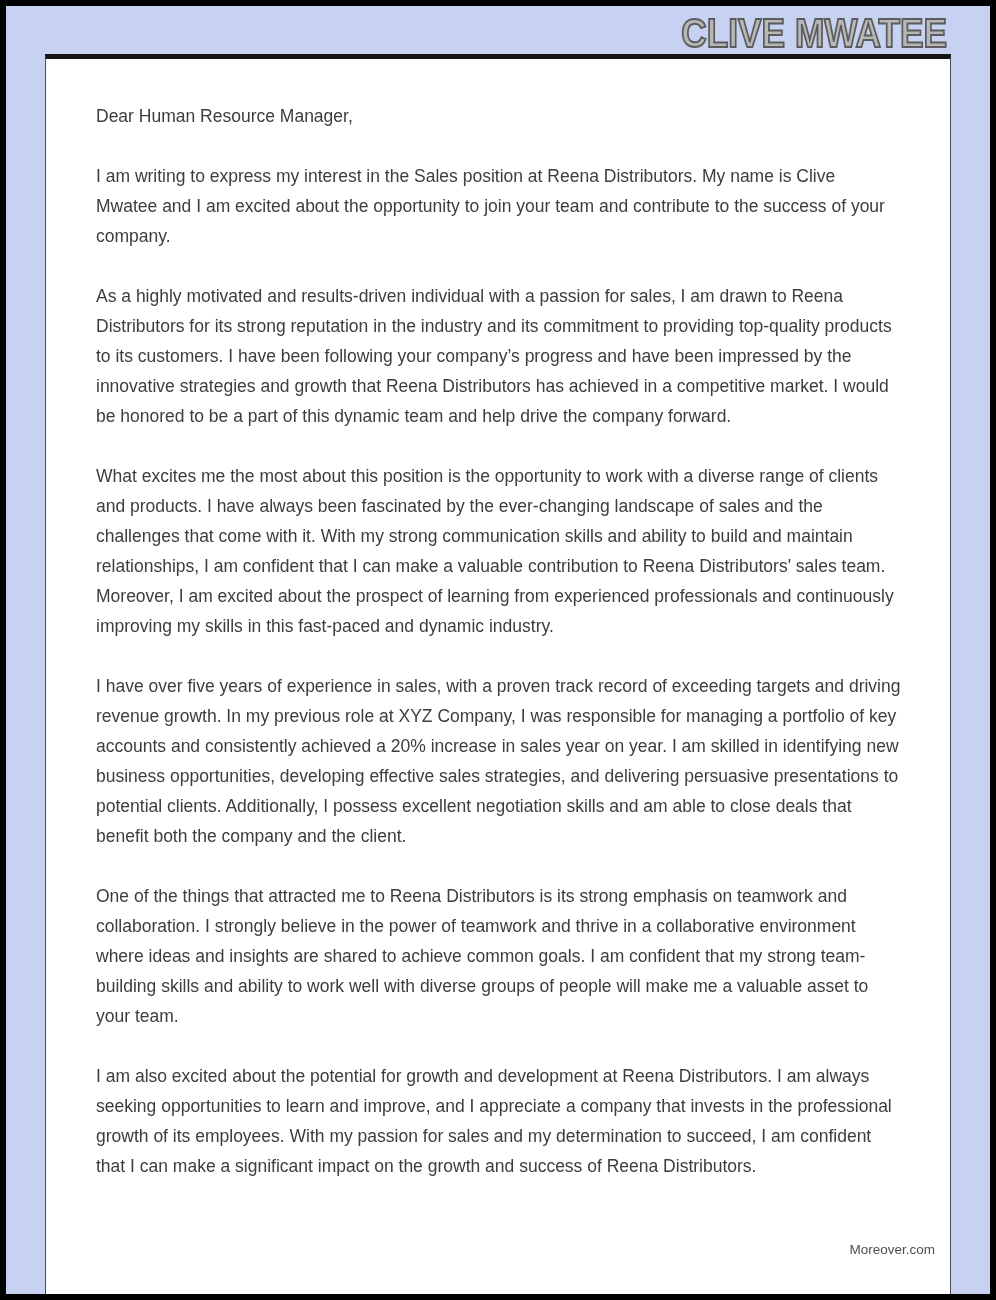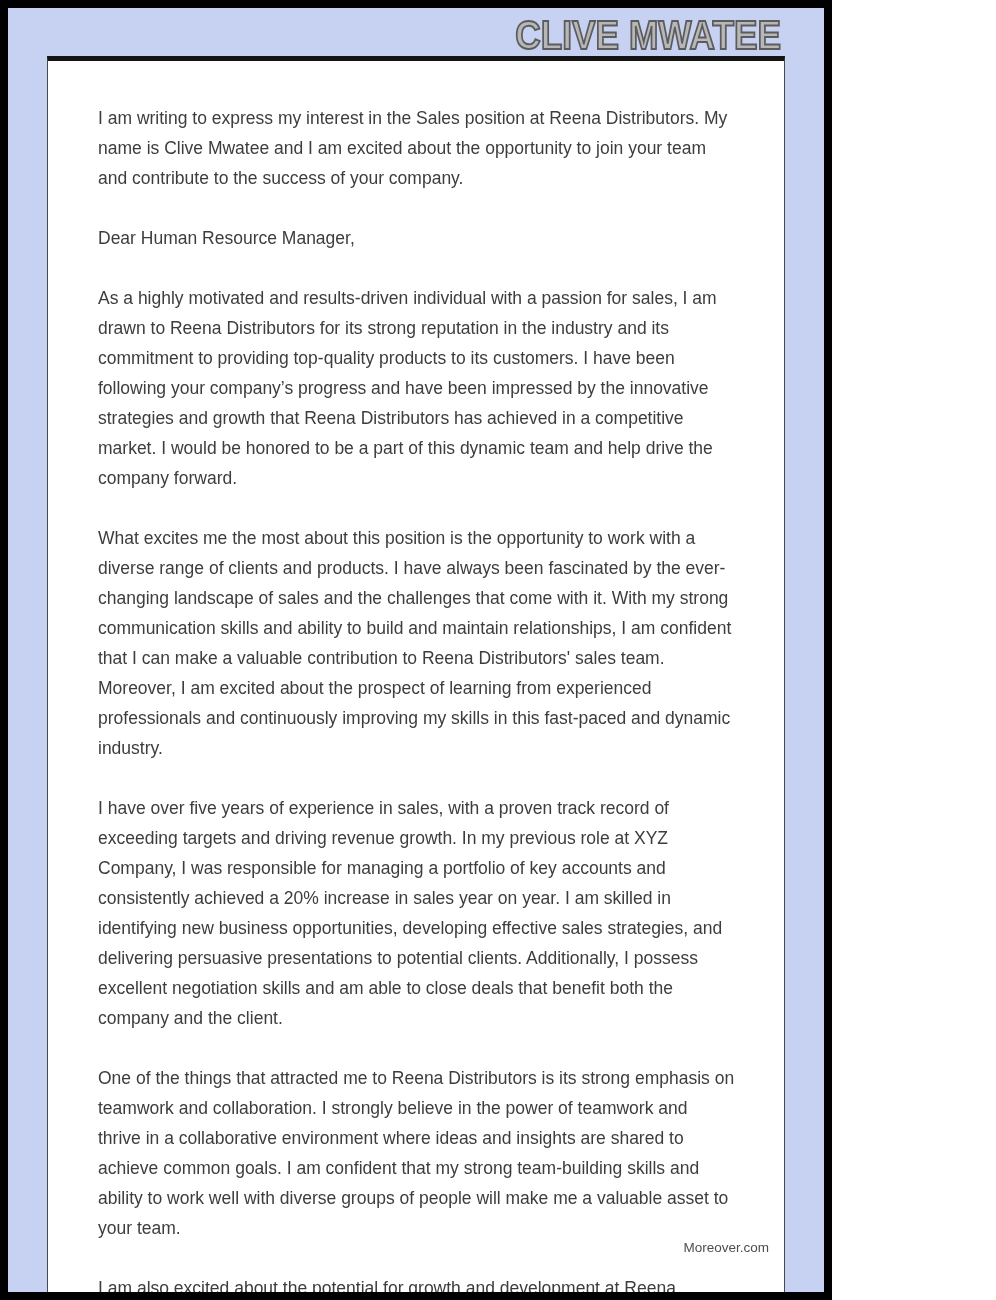--- a/index.html
+++ b/index.html
@@ -6,24 +6,24 @@
 
   html, body {
     width: 996px;
     height: 1300px;
     font-family: "Liberation Sans", sans-serif;
     background: #ffffff;
   }
 
   .frame {
     position: relative;
-    width: 832px;
+    width: 996px;
     height: 1300px;
     background: #c7d1f1;
-    border: 8px solid #000000;
+    border: 6px solid #000000;
     overflow: hidden;
   }
 
   .header-bar {
     position: absolute;
     top: 4px;
     left: 39px;
     right: 39px;
     height: 44px;
     display: flex;
@@ -79,22 +79,22 @@
 </head>
 <body>
 
 <div class="frame">
 
   <div class="header-bar">
     <span class="author-name">CLIVE MWATEE</span>
   </div>
 
   <div class="page">
+    <p>Dear Human Resource Manager,</p>
     <p>I am writing to express my interest in the Sales position at Reena Distributors. My name is Clive Mwatee and I am excited about the opportunity to join your team and contribute to the success of your company.</p>
-    <p>Dear Human Resource Manager,</p>
     <p>As a highly motivated and results-driven individual with a passion for sales, I am drawn to Reena Distributors for its strong reputation in the industry and its commitment to providing top-quality products to its customers. I have been following your company’s progress and have been impressed by the innovative strategies and growth that Reena Distributors has achieved in a competitive market. I would be honored to be a part of this dynamic team and help drive the company forward.</p>
     <p>What excites me the most about this position is the opportunity to work with a diverse range of clients and products. I have always been fascinated by the ever-changing landscape of sales and the challenges that come with it. With my strong communication skills and ability to build and maintain relationships, I am confident that I can make a valuable contribution to Reena Distributors' sales team. Moreover, I am excited about the prospect of learning from experienced professionals and continuously improving my skills in this fast-paced and dynamic industry.</p>
     <p>I have over five years of experience in sales, with a proven track record of exceeding targets and driving revenue growth. In my previous role at XYZ Company, I was responsible for managing a portfolio of key accounts and consistently achieved a 20% increase in sales year on year. I am skilled in identifying new business opportunities, developing effective sales strategies, and delivering persuasive presentations to potential clients. Additionally, I possess excellent negotiation skills and am able to close deals that benefit both the company and the client.</p>
     <p>One of the things that attracted me to Reena Distributors is its strong emphasis on teamwork and collaboration. I strongly believe in the power of teamwork and thrive in a collaborative environment where ideas and insights are shared to achieve common goals. I am confident that my strong team-building skills and ability to work well with diverse groups of people will make me a valuable asset to your team.</p>
     <p>I am also excited about the potential for growth and development at Reena Distributors. I am always seeking opportunities to learn and improve, and I appreciate a company that invests in the professional growth of its employees. With my passion for sales and my determination to succeed, I am confident that I can make a significant impact on the growth and success of Reena Distributors.</p>
   </div>
 
   <span class="watermark">Moreover.com</span>
 
 </div>

